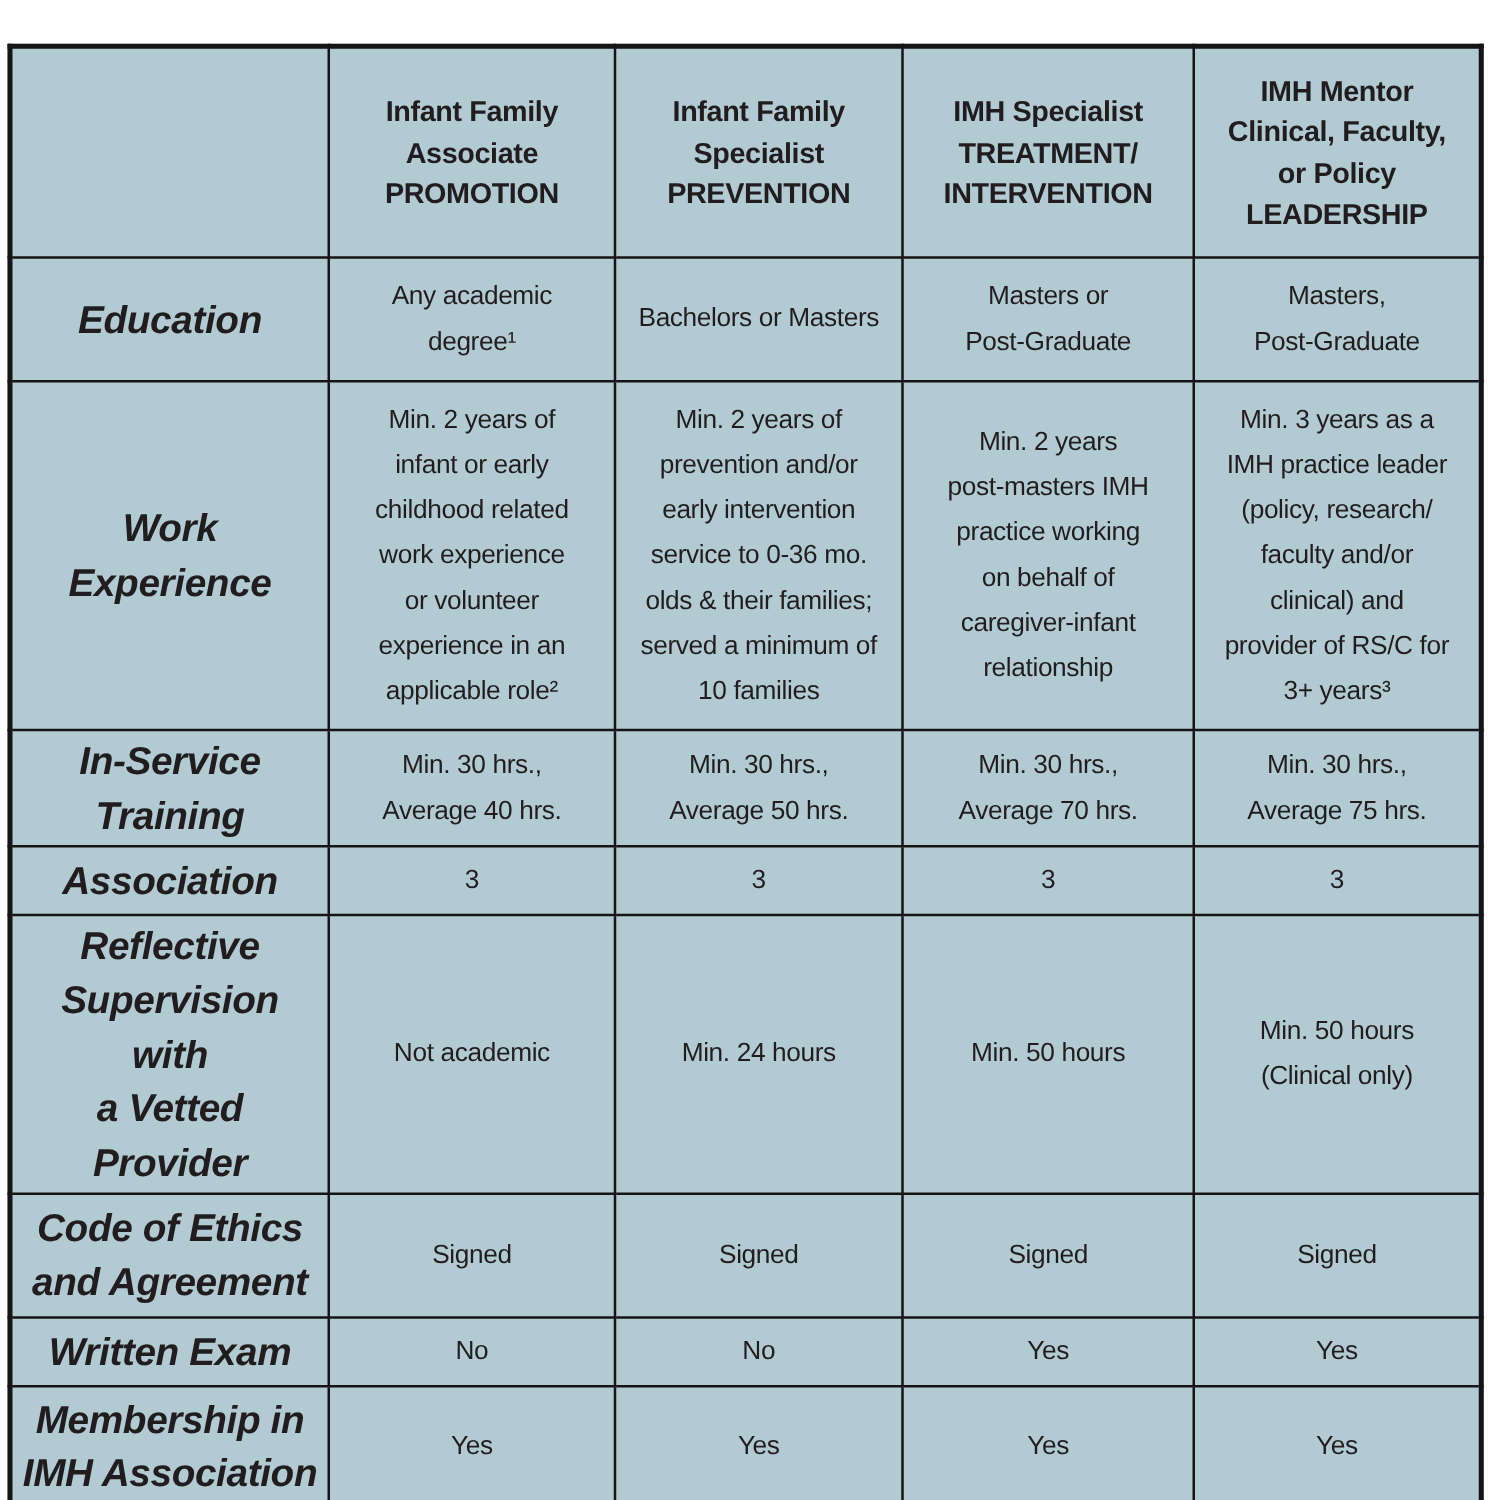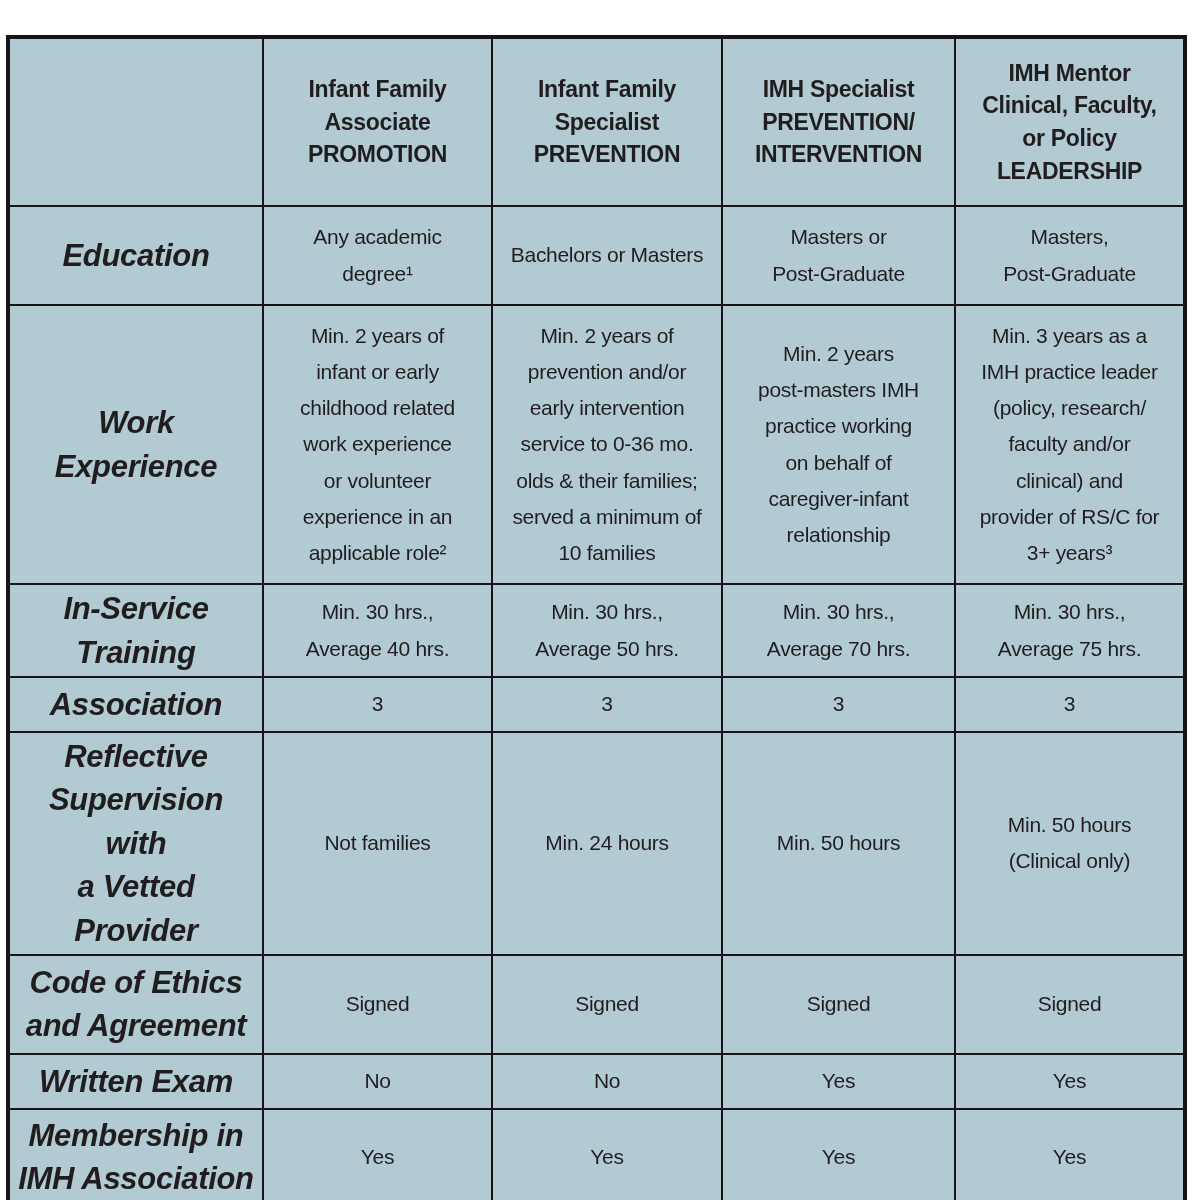--- a/index.html
+++ b/index.html
@@ -75,21 +75,21 @@
     <tbody>
         <tr class="r-header">
       <th class="col-header"></th>
       <th class="col-header">Infant Family
 Associate
 PROMOTION</th>
       <th class="col-header">Infant Family
 Specialist
 PREVENTION</th>
       <th class="col-header">IMH Specialist
-PREVENTION/
+TREATMENT/
 INTERVENTION</th>
       <th class="col-header">IMH Mentor
 Clinical, Faculty,
 or Policy
 LEADERSHIP</th>
     </tr>
 
     <tr class="r-education">
       <td class="row-label">Education</td>
       <td class="value-cell">Any academic
@@ -149,21 +149,21 @@
       <td class="value-cell">3</td>
       <td class="value-cell">3</td>
       <td class="value-cell">3</td>
       <td class="value-cell">3</td>
     </tr>
 
     <tr class="r-reflective">
       <td class="row-label">Reflective
 Supervision with
 a Vetted Provider</td>
-      <td class="value-cell">Not families</td>
+      <td class="value-cell">Not academic</td>
       <td class="value-cell">Min. 24 hours</td>
       <td class="value-cell">Min. 50 hours</td>
       <td class="value-cell">Min. 50 hours
 (Clinical only)</td>
     </tr>
 
     <tr class="r-ethics">
       <td class="row-label">Code of Ethics
 and Agreement</td>
       <td class="value-cell">Signed</td>

